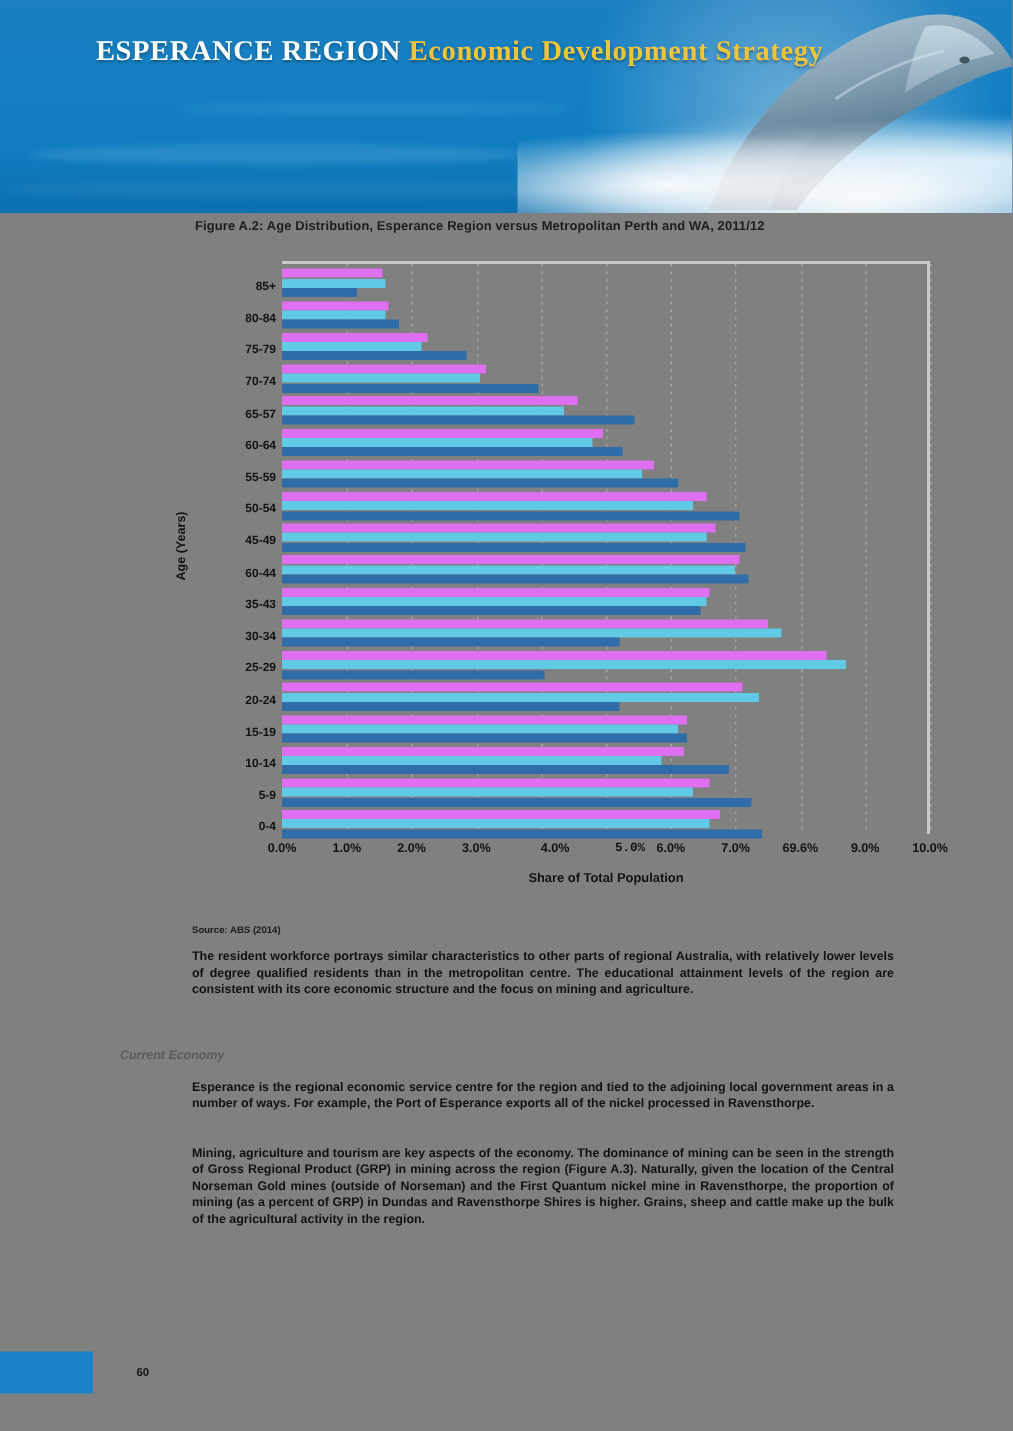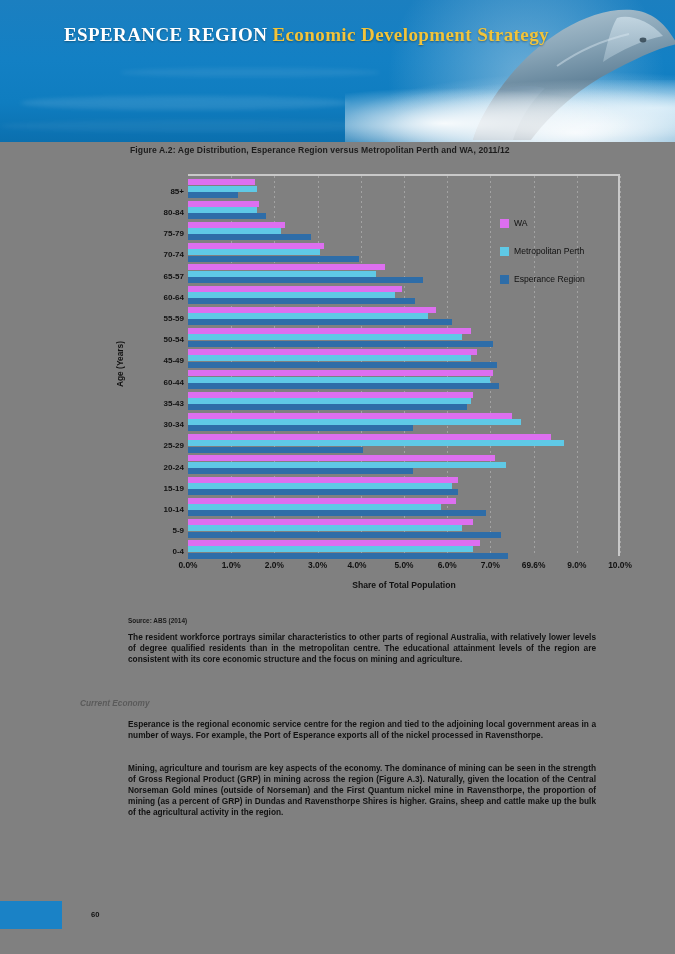--- a/index.html
+++ b/index.html
@@ -296,43 +296,29 @@
         <div class="bar wa" title="WA: 6.75%" style="width: 291.6px; top: 3.39556px; background: rgb(221, 111, 240);"></div>
         <div class="bar mp" title="Metropolitan Perth: 6.6%" style="width: 285.12px; top: 9.69556px; background: rgb(95, 201, 230);"></div>
         <div class="bar er" title="Esperance Region: 7.4%" style="width: 319.68px; top: 15.9956px; background: rgb(46, 109, 168);"></div>
       </div>
     </div>
   <div class="xaxis" id="xaxis">
       <div class="xtick" style="left: 0px;">0.0%</div>
       <div class="xtick" style="left: 43.2px;">1.0%</div>
       <div class="xtick" style="left: 86.4px;">2.0%</div>
       <div class="xtick" style="left: 129.6px;">3.0%</div>
-      <div class="xtick" style="left: 169px;">4.0%</div>
-      <div class="xtick" style="left: 216px;">5.0%</div>
+      <div class="xtick" style="left: 182px;">4.0%</div>
+      <div class="xtick" style="left: 232px; font-family: Liberation Mono, monospace;">5.0%</div>
       <div class="xtick" style="left: 259.2px;">6.0%</div>
       <div class="xtick" style="left: 302.4px;">7.0%</div>
       <div class="xtick" style="left: 345.6px;">69.6%</div>
       <div class="xtick" style="left: 388.8px;">9.0%</div>
       <div class="xtick" style="left: 432px;">10.0%</div>
     </div>
   <div class="xtitle">Share of Total Population</div>
-  <div class="legend" id="legend">
-      <div class="lg-item">
-        <span class="lg-sw" style="background: rgb(221, 111, 240);"></span>
-        <span class="lg-tx">WA</span>
-      </div>
-      <div class="lg-item">
-        <span class="lg-sw" style="background: rgb(95, 201, 230);"></span>
-        <span class="lg-tx">Metropolitan Perth</span>
-      </div>
-      <div class="lg-item">
-        <span class="lg-sw" style="background: rgb(46, 109, 168);"></span>
-        <span class="lg-tx">Esperance Region</span>
-      </div>
-    </div>
 </div>
 
 <div class="source">Source: ABS (2014)</div>
 <div class="para p1">The resident workforce portrays similar characteristics to other parts of regional Australia, with relatively lower levels of degree qualified residents than in the metropolitan centre. The educational attainment levels of the region are consistent with its core economic structure and the focus on mining and agriculture.</div>
 <div class="subhead">Current Economy</div>
 <div class="para p2">Esperance is the regional economic service centre for the region and tied to the adjoining local government areas in a number of ways.  For example, the Port of Esperance exports all of the nickel processed in Ravensthorpe.</div>
 <div class="para p3">Mining, agriculture and tourism are key aspects of the economy.  The dominance of mining can be seen in the strength of Gross Regional Product (GRP) in mining across the region (Figure A.3). Naturally, given the location of the Central Norseman Gold mines (outside of Norseman) and the First Quantum nickel mine in Ravensthorpe, the proportion of mining (as a percent of GRP) in Dundas and Ravensthorpe Shires is higher.  Grains, sheep and cattle make up the bulk of the agricultural activity in the region.</div>
 
 <div class="foot-bar"></div>
 <div class="page-num">60</div>

